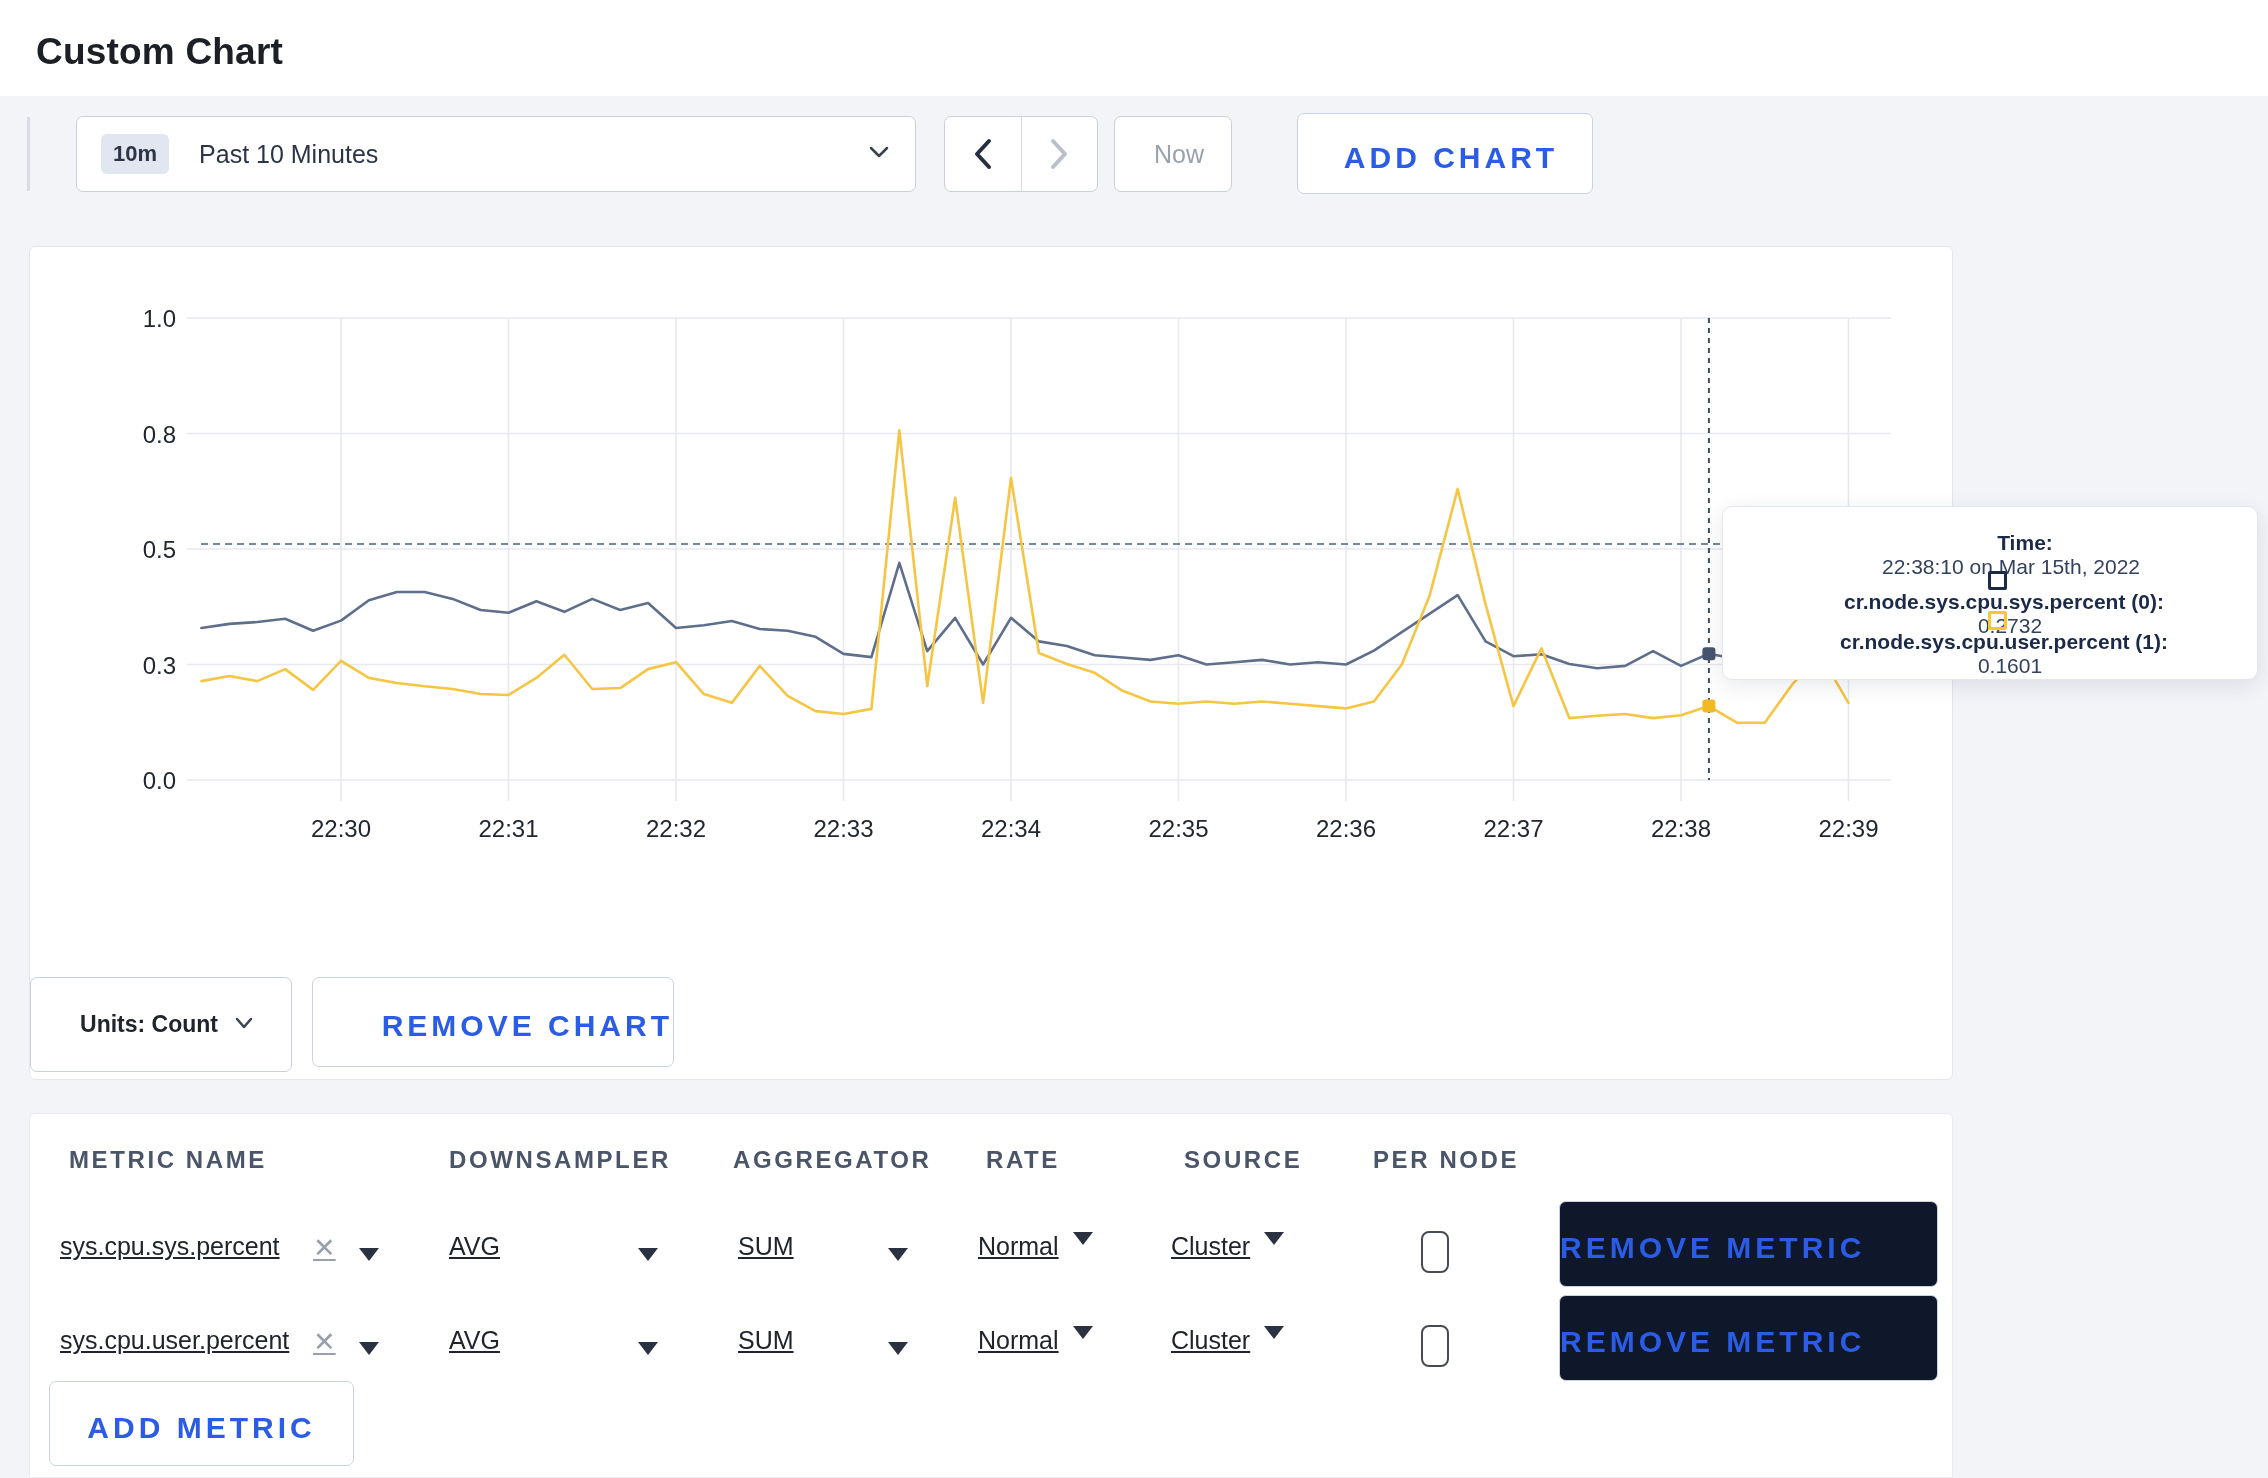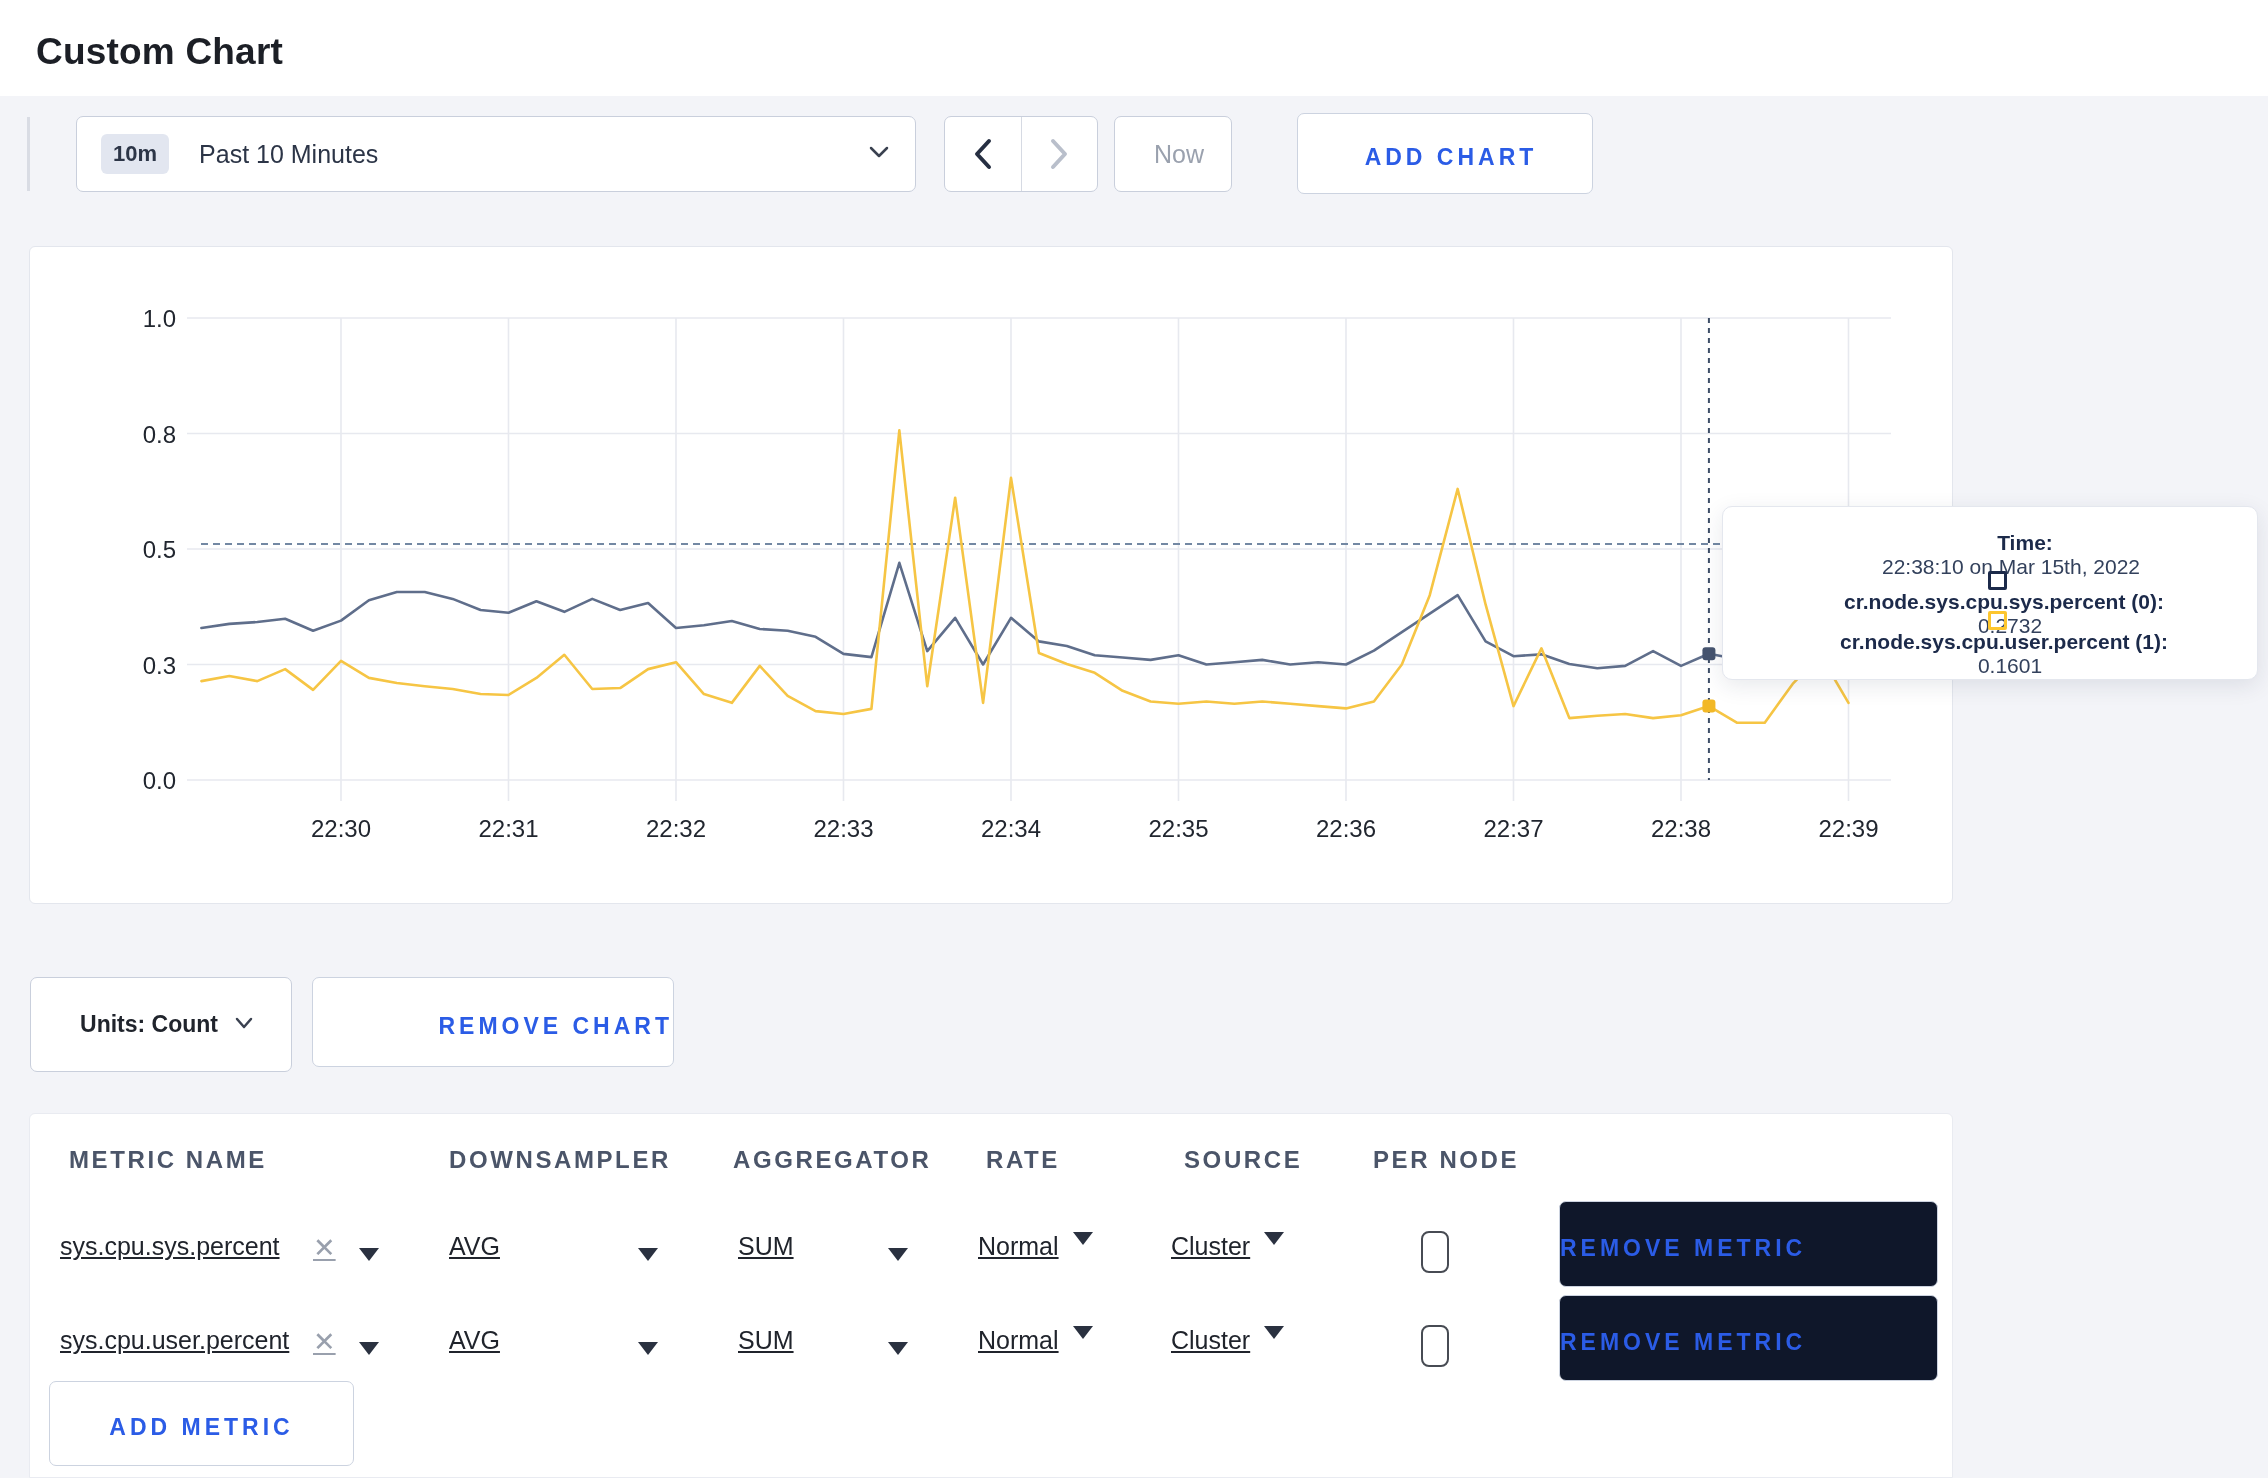--- a/index.html
+++ b/index.html
@@ -17,24 +17,24 @@
   .ctl{box-sizing:border-box;background:#fff;border:1.5px solid #c9cfdc;border-radius:7px;position:absolute;display:flex;align-items:center;padding-left:12px;}
   .time-dd{left:76px;top:116px;width:840px;height:76px;padding:0 24px;cursor:pointer;}
   .time-badge{background:#e2e6f0;border-radius:6px;padding:7px 12px;font-size:22px;font-weight:700;color:#2c3547;}
   .time-label{margin-left:30px;font-size:25px;color:#2c3547;}
   .time-dd .chev{margin-left:auto;}
   .arrows{left:944px;top:116px;width:154px;height:76px;padding:0;}
   .arrow-cell{width:50%;height:100%;display:flex;align-items:center;justify-content:center;cursor:pointer;}
   .arrow-cell+.arrow-cell{border-left:1.5px solid #d6dae3;}
   .now-btn{left:1114px;top:116px;width:118px;height:76px;justify-content:center;font-size:25px;color:#9aa1ae;cursor:pointer;}
   .add-chart-btn{left:1297px;top:113px;width:296px;height:81px;justify-content:center;cursor:pointer;border-color:#ccd3e0;}
-  .blue-label{color:#2b5ce6;font-weight:700;font-size:23px;letter-spacing:4px;margin-top:8px;}
-
-  
-  .chart-card{position:absolute;left:29px;top:246px;width:1924px;height:658px;background:#fff;border:1.5px solid #e3e6ed;border-radius:6px;box-sizing:border-box;}
+  .blue-label{color:#2b5ce6;font-weight:700;font-size:30px;letter-spacing:4px;margin-top:8px;}
+
+  
+  .chart-card{position:absolute;left:29px;top:246px;width:1924px;height:834px;background:#fff;border:1.5px solid #e3e6ed;border-radius:6px;box-sizing:border-box;}
   .chart-card svg{position:absolute;left:0;top:0;}
 
   
   .tooltip{position:absolute;left:1722px;top:506px;width:536px;height:174px;background:#fff;
     border:1.5px solid #e4e7ee;border-radius:10px;box-shadow:0 6px 22px rgba(30,40,70,.10);
     box-sizing:border-box;padding:24px 0 0 28px;z-index:10;}
   .tt-row{display:flex;align-items:center;height:40px;flex-direction:column;}
   .tt-time-label{font-weight:700;color:#1c2a4a;font-size:21px;margin-left:42px;}
   .tt-time-value{color:#33415c;font-size:21px;margin-left:14px;}
   .tt-swatch{width:19px;height:19px;border:3.5px solid #1c2a4a;border-radius:2px;box-sizing:border-box;margin-right:14px;flex:none;}

